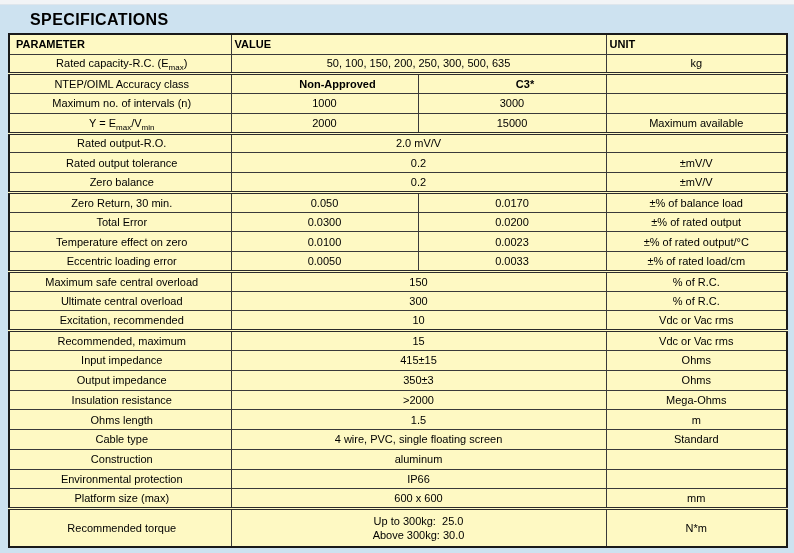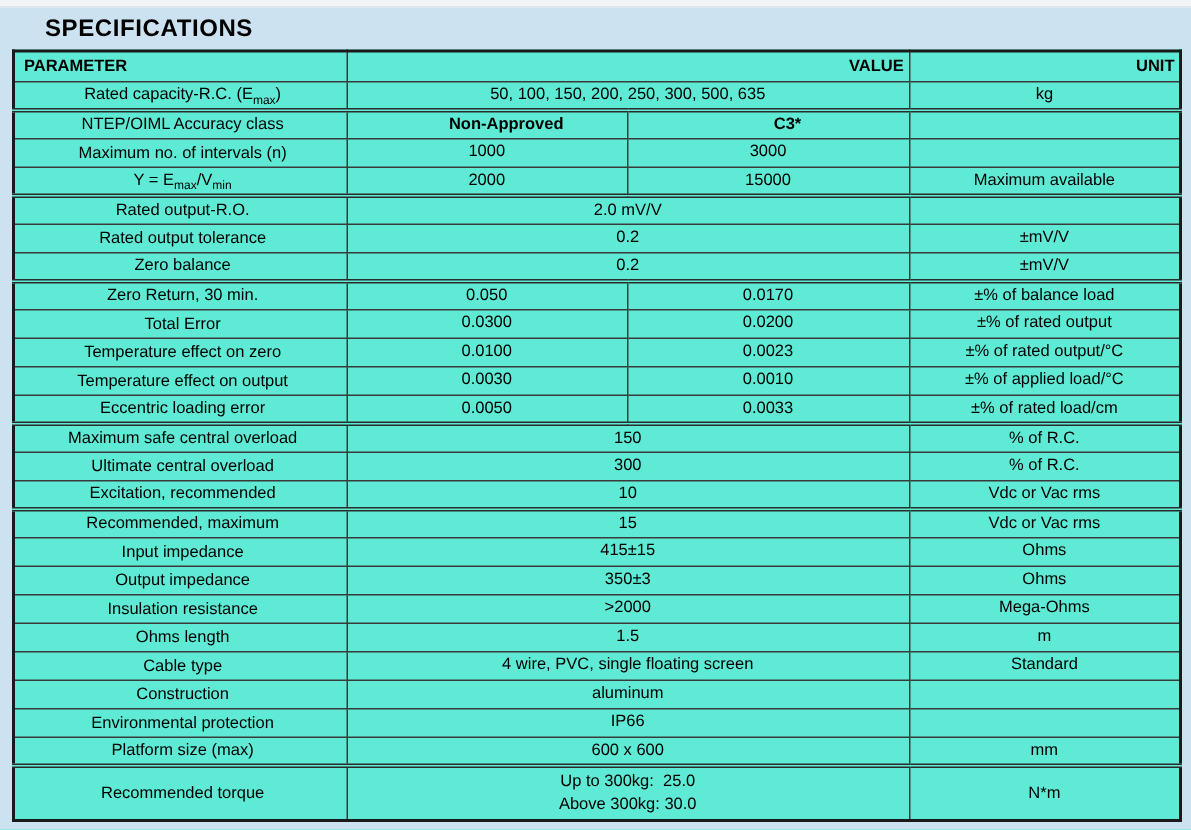--- a/index.html
+++ b/index.html
@@ -25,40 +25,40 @@
     letter-spacing: 0.4px;
     padding: 6px 16px 5px 30px;
     line-height: 17px;
   }
   table.spec {
     border-collapse: collapse;
     table-layout: fixed;
     width: 778px;
     height: 515px;
     margin: 0 8px;
-    background: #5eead4;
+    background: #fef9c3;
     border: 2px solid #1a1a1a;
   }
   col.c-param  { width: 222px; }
   col.c-val-a  { width: 187px; }
   col.c-val-b  { width: 188px; }
   col.c-unit   { width: 181px; }
   th, td {
     border: 1px solid #3a3a3a;
     font-size: 11px;
     padding: 0 3px;
     vertical-align: middle;
     overflow: hidden;
   }
   thead tr { height: 20px; }
   tbody tr { height: 17px; }
   tbody tr.tall { height: 33px; }
   th {
     font-weight: bold;
-    text-align: right;
+    text-align: left;
   }
   th.param, td.param {
     text-align: left;
     padding-left: 6px;
   }
   td.param {
     font-weight: normal;
     white-space: nowrap;
     text-align: center;
   }
@@ -148,26 +148,20 @@
         <td class="value">0.0200</td>
         <td class="unit">±% of rated output</td>
       </tr>
       <tr>
         <td class="param">Temperature effect on zero</td>
         <td class="value">0.0100</td>
         <td class="value">0.0023</td>
         <td class="unit">±% of rated output/°C</td>
       </tr>
       <tr>
-        <td class="param">Temperature effect on output</td>
-        <td class="value">0.0030</td>
-        <td class="value">0.0010</td>
-        <td class="unit">±% of applied load/°C</td>
-      </tr>
-      <tr>
         <td class="param">Eccentric loading error</td>
         <td class="value">0.0050</td>
         <td class="value">0.0033</td>
         <td class="unit">±% of rated load/cm</td>
       </tr>
       <tr class="thick-top">
         <td class="param">Maximum safe central overload</td>
         <td colspan="2" class="value">150</td>
         <td class="unit">% of R.C.</td>
       </tr>

